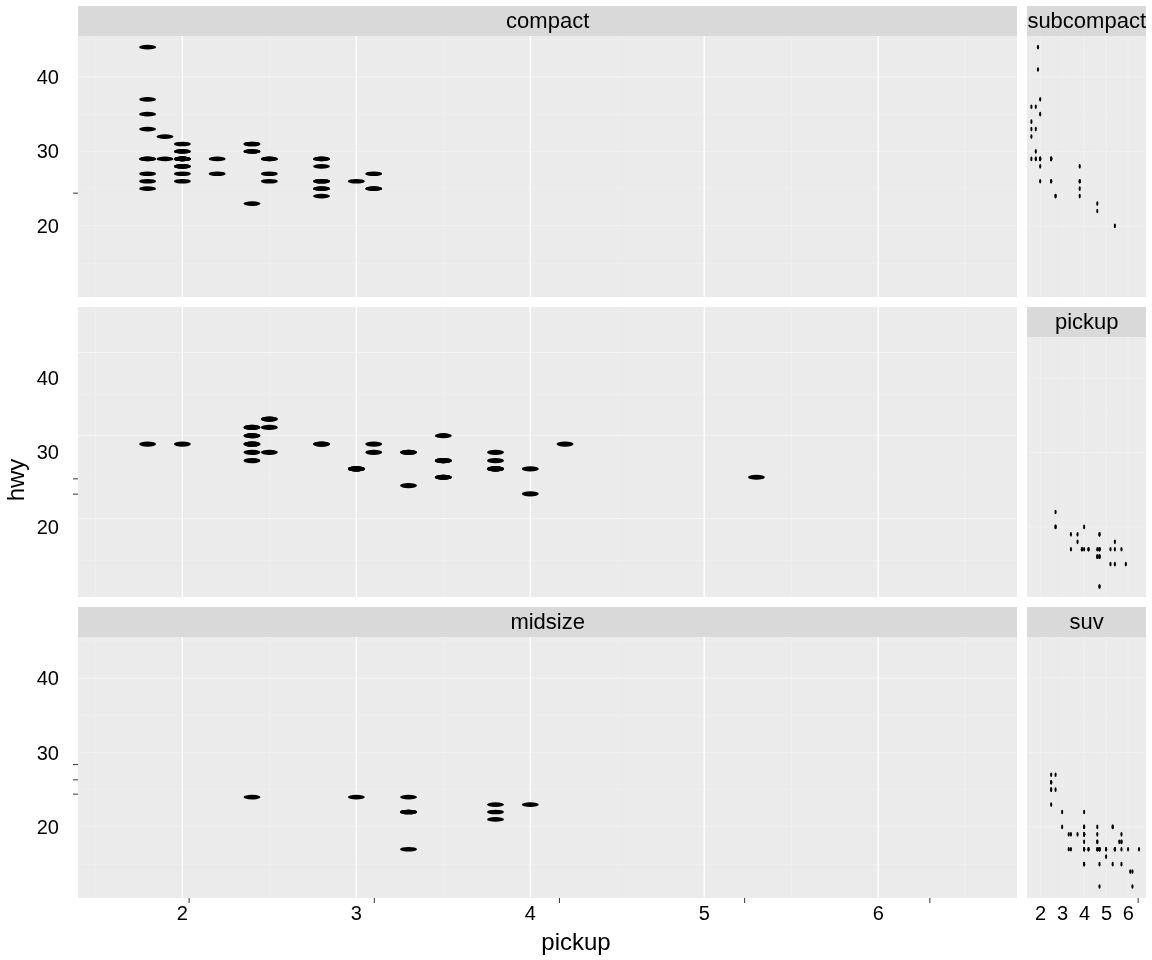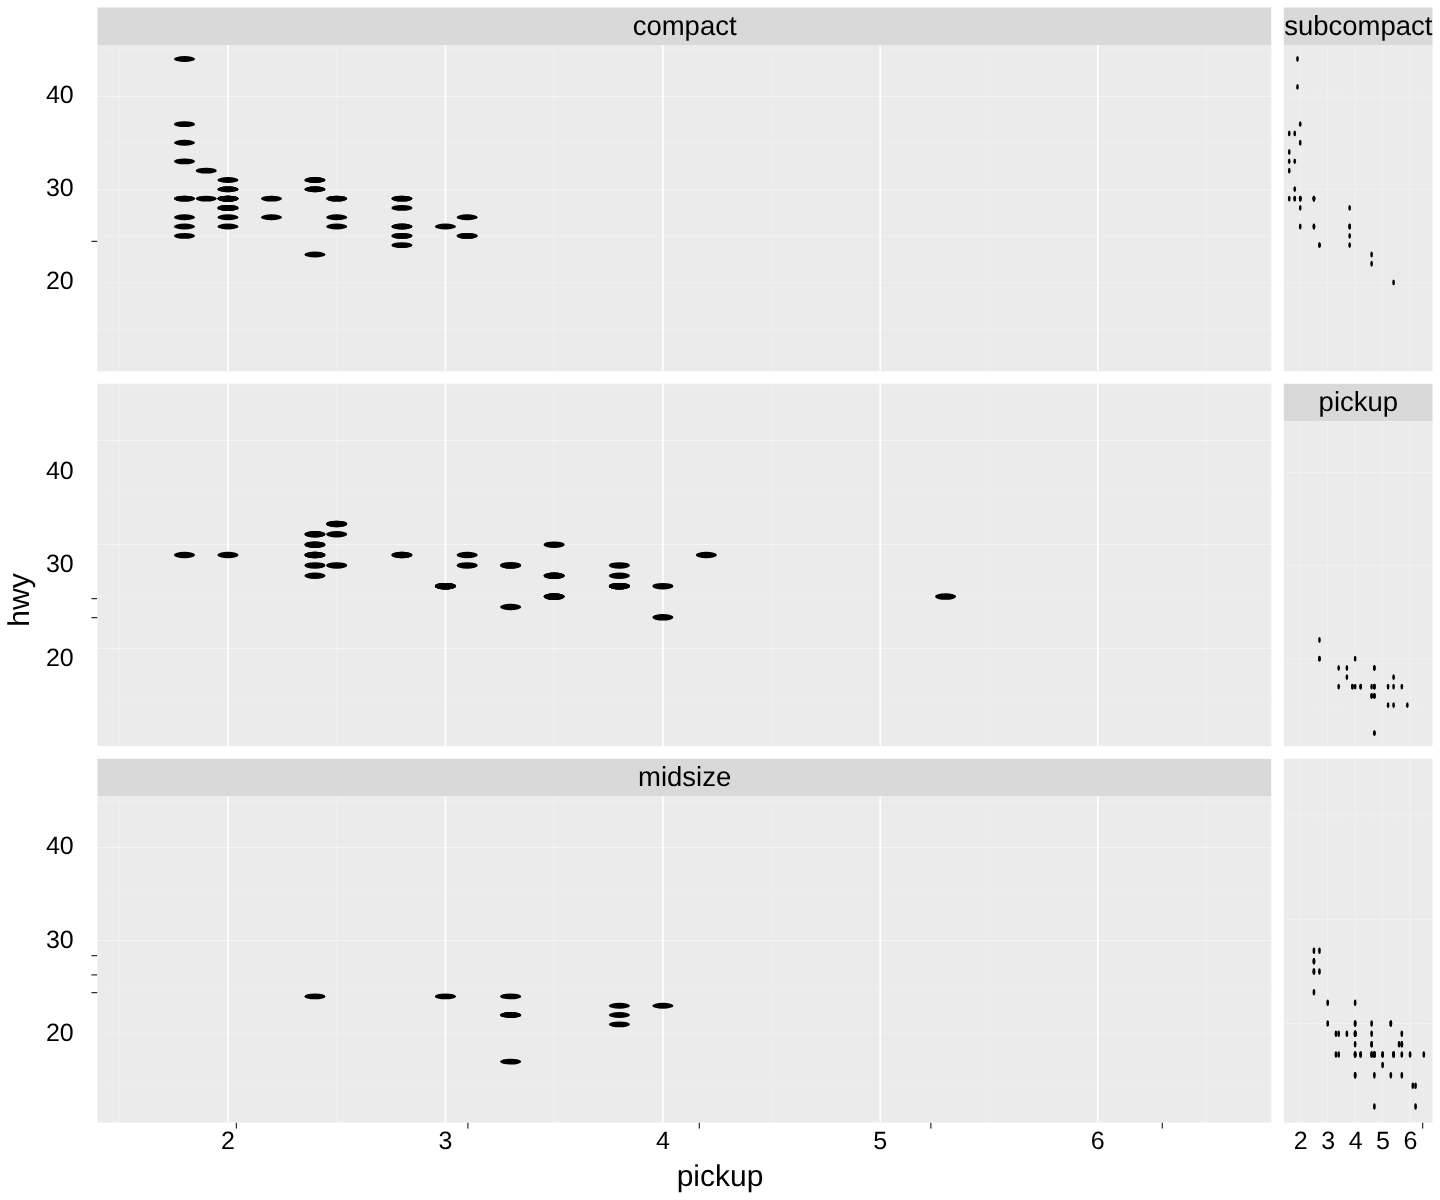--- a/index.html
+++ b/index.html
@@ -480,20 +480,21 @@
                 <circle cx="370.3703703703703" cy="814.2857142857143" r="9"></circle>
                 <circle cx="370.3703703703703" cy="757.1428571428571" r="9"></circle>
                 <circle cx="481.48148148148147" cy="728.5714285714287" r="9"></circle>
                 <circle cx="481.48148148148147" cy="814.2857142857143" r="9"></circle>
               </g>
             </svg>
           </div>
         </div>
       </div>
       <div class="facet">
+        <div class="strip">suv</div>
         <div class="panel-wrap">
           <div class="panel">
             <svg viewBox="0 0 1000 1000" preserveAspectRatio="none">
               <g class="grid-minor">
                 <line x1="18.518518518518533" x2="18.518518518518533" y1="0" y2="1000"></line>
                 <line x1="203.70370370370372" x2="203.70370370370372" y1="0" y2="1000"></line>
                 <line x1="388.8888888888889" x2="388.8888888888889" y1="0" y2="1000"></line>
                 <line x1="574.074074074074" x2="574.074074074074" y1="0" y2="1000"></line>
                 <line x1="759.2592592592592" x2="759.2592592592592" y1="0" y2="1000"></line>
                 <line x1="944.4444444444443" x2="944.4444444444443" y1="0" y2="1000"></line>

